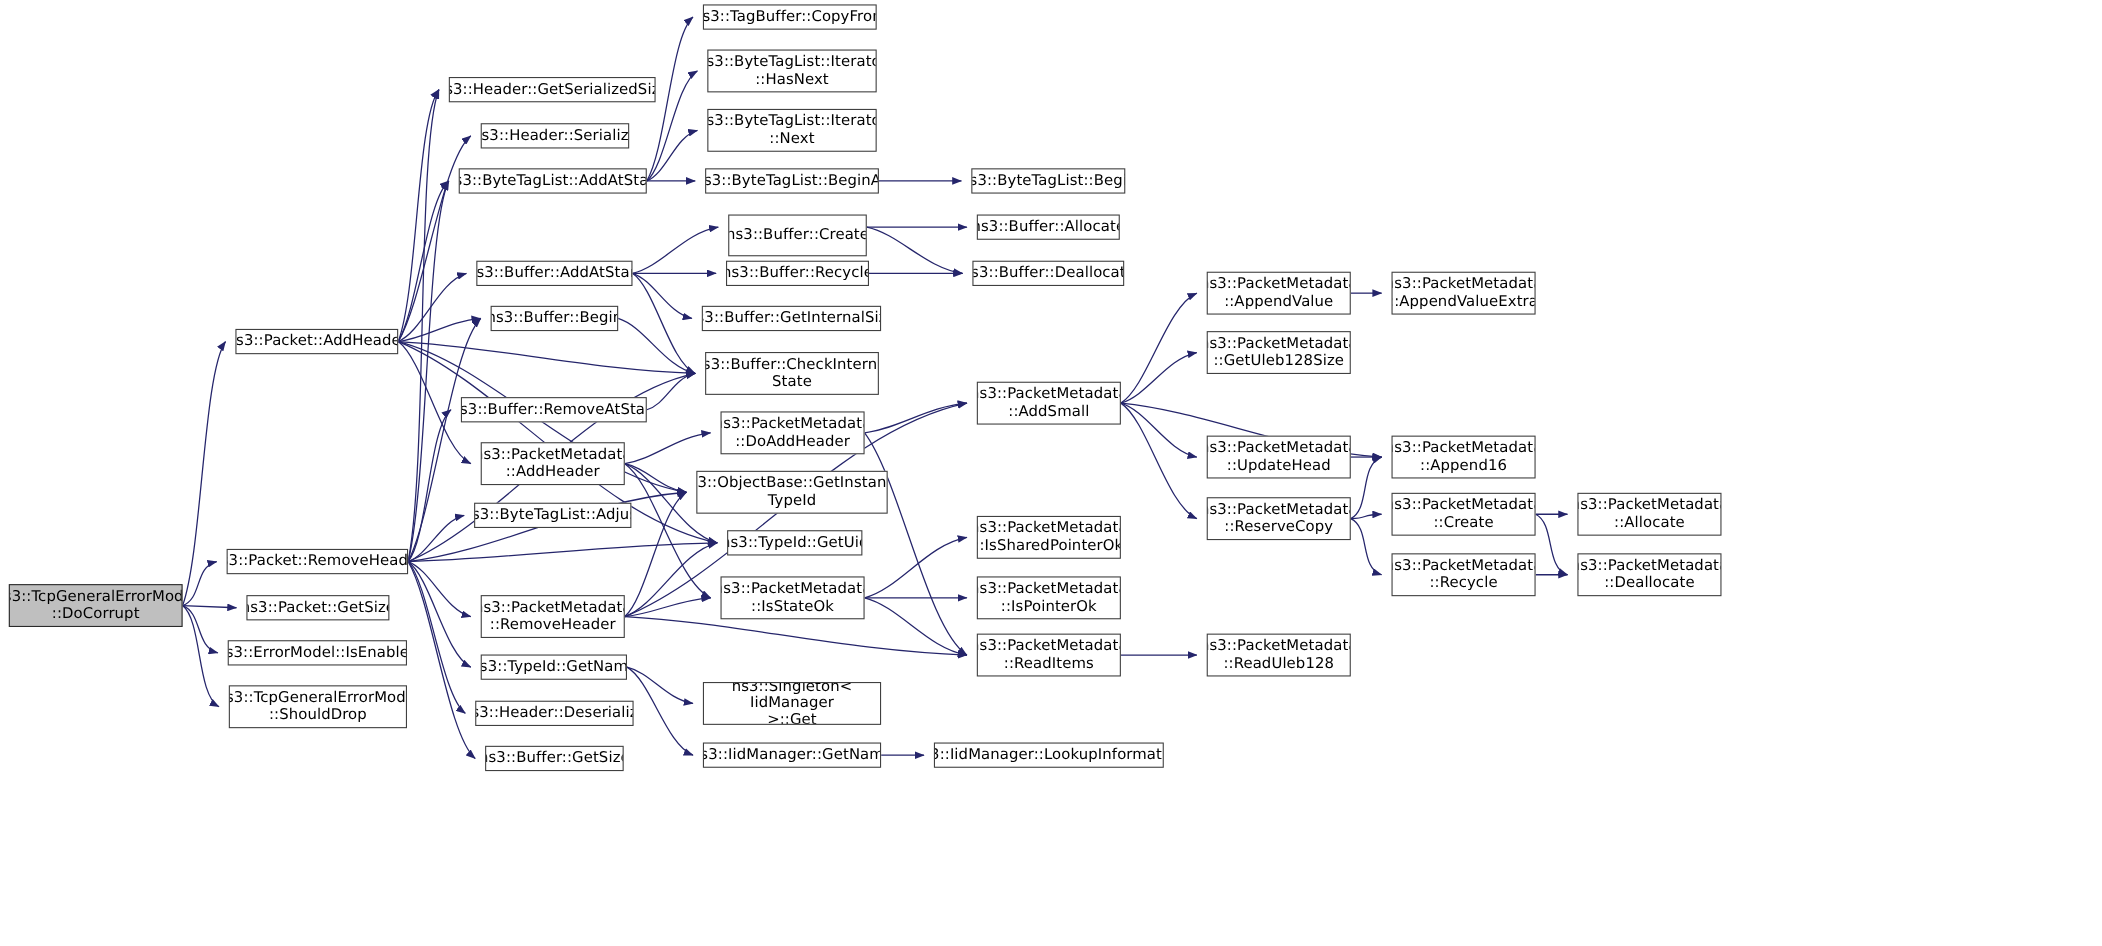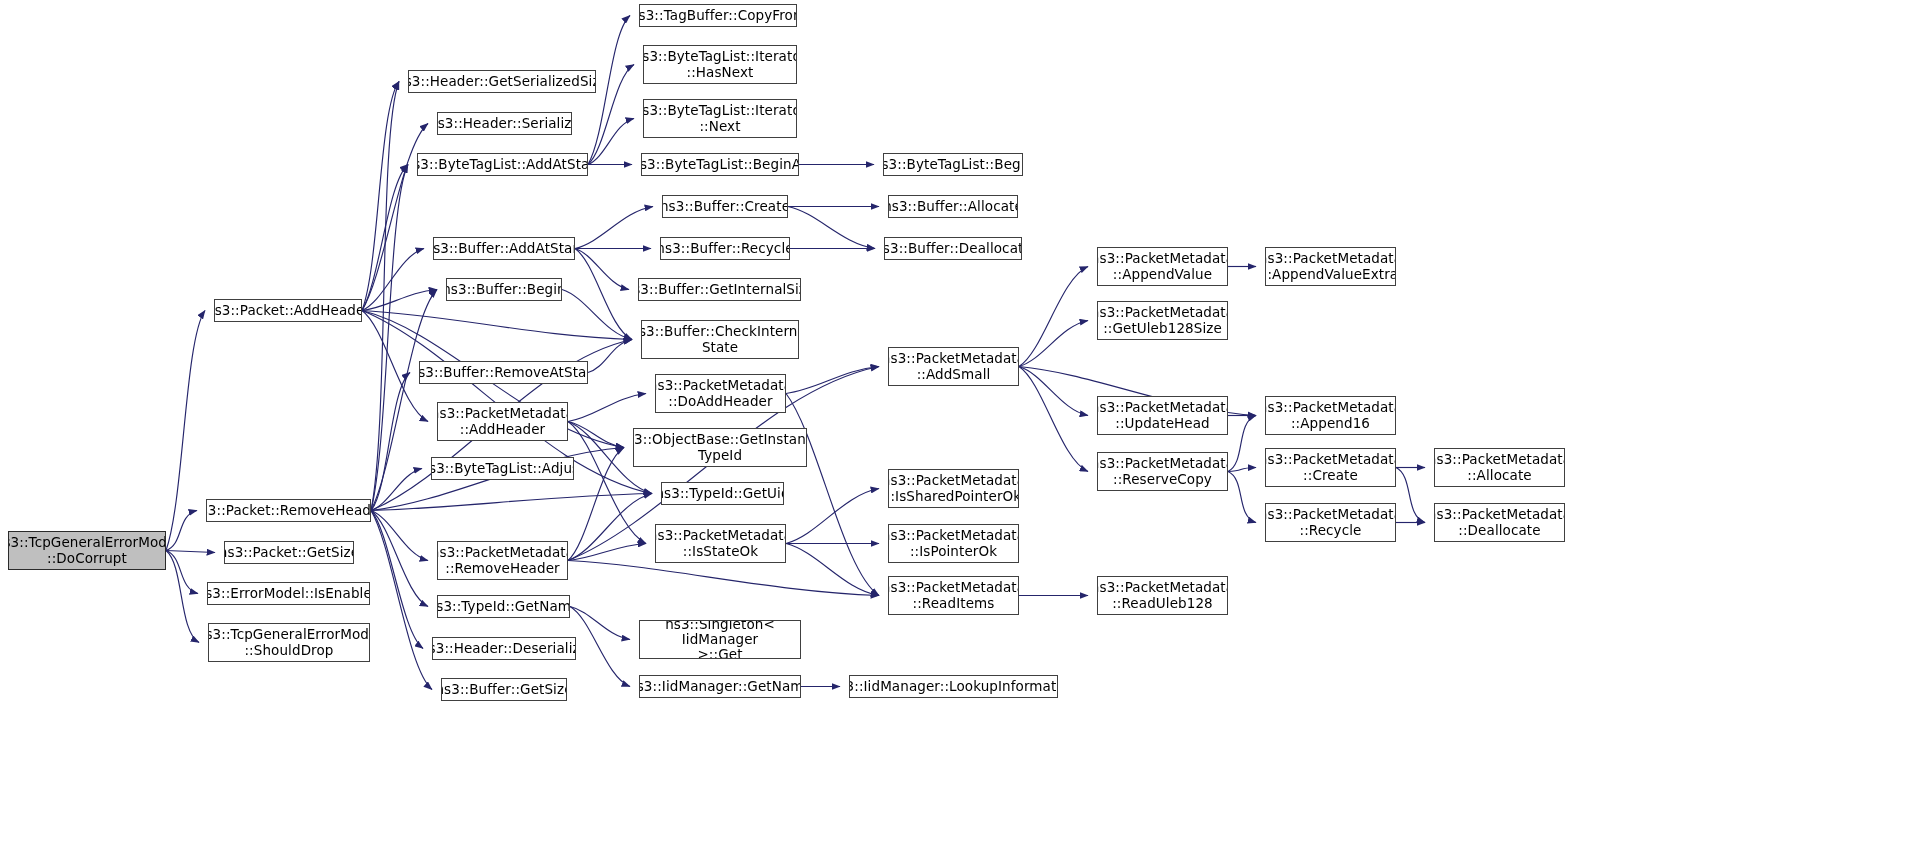--- a/index.html
+++ b/index.html
@@ -117,21 +117,21 @@
 ::RemoveHeader</span></div>
     <div class="node" style="left: 437px; top: 595px; width: 133px; height: 23px;"><span>ns3::TypeId::GetName</span></div>
     <div class="node" style="left: 432px; top: 637px; width: 144px; height: 23px;"><span>ns3::Header::Deserialize</span></div>
     <div class="node" style="left: 441px; top: 678px; width: 126px; height: 23px;"><span>ns3::Buffer::GetSize</span></div>
     <div class="node" style="left: 639px; top: 4px; width: 158px; height: 23px;"><span>ns3::TagBuffer::CopyFrom</span></div>
     <div class="node" style="left: 643px; top: 45px; width: 154px; height: 39px;"><span>ns3::ByteTagList::Iterator
 ::HasNext</span></div>
     <div class="node" style="left: 643px; top: 99px; width: 154px; height: 39px;"><span>ns3::ByteTagList::Iterator
 ::Next</span></div>
     <div class="node" style="left: 641px; top: 153px; width: 158px; height: 23px;"><span>ns3::ByteTagList::BeginAll</span></div>
-    <div class="node" style="left: 662px; top: 195px; width: 126px; height: 23px;"><span>ns3::Buffer::Create</span></div>
+    <div class="node" style="left: 662px; top: 195px; width: 126px; height: 38px;"><span>ns3::Buffer::Create</span></div>
     <div class="node" style="left: 660px; top: 237px; width: 130px; height: 23px;"><span>ns3::Buffer::Recycle</span></div>
     <div class="node" style="left: 638px; top: 278px; width: 163px; height: 23px;"><span>ns3::Buffer::GetInternalSize</span></div>
     <div class="node" style="left: 641px; top: 320px; width: 158px; height: 39px;"><span>ns3::Buffer::CheckInternal
 State</span></div>
     <div class="node" style="left: 655px; top: 374px; width: 131px; height: 39px;"><span>ns3::PacketMetadata
 ::DoAddHeader</span></div>
     <div class="node" style="left: 633px; top: 428px; width: 174px; height: 39px;"><span>ns3::ObjectBase::GetInstance
 TypeId</span></div>
     <div class="node" style="left: 661px; top: 482px; width: 123px; height: 23px;"><span>ns3::TypeId::GetUid</span></div>
     <div class="node" style="left: 655px; top: 524px; width: 131px; height: 39px;"><span>ns3::PacketMetadata

